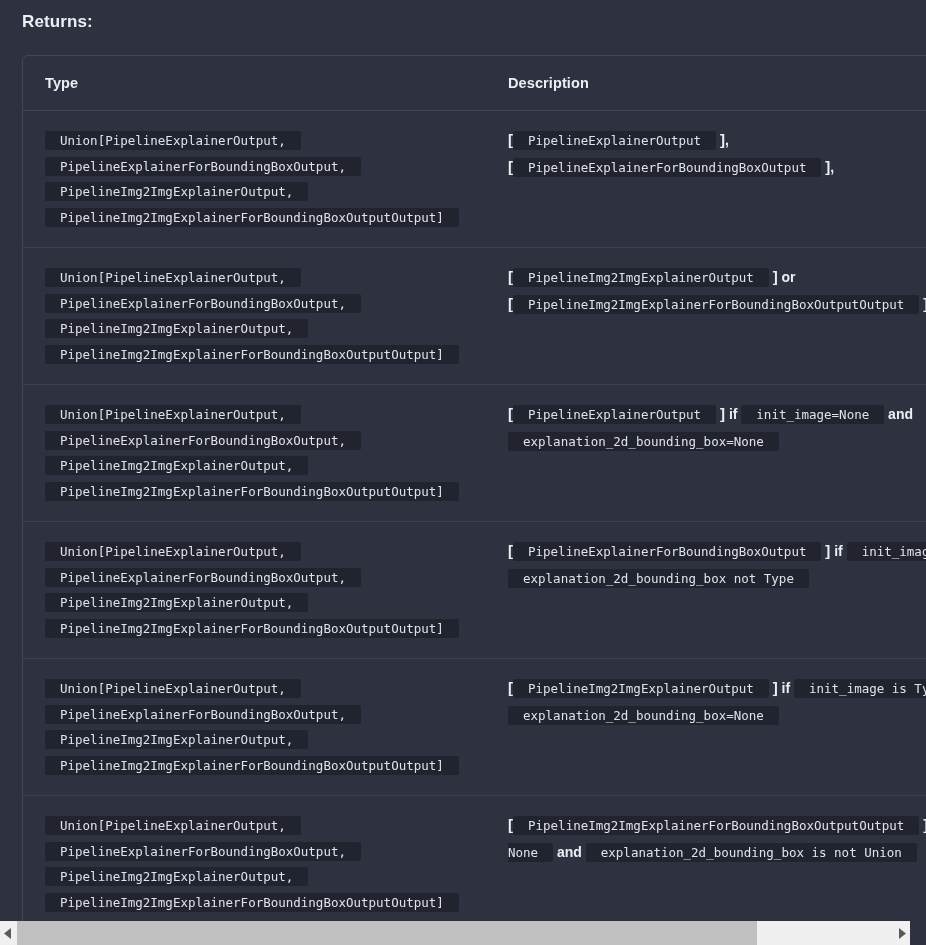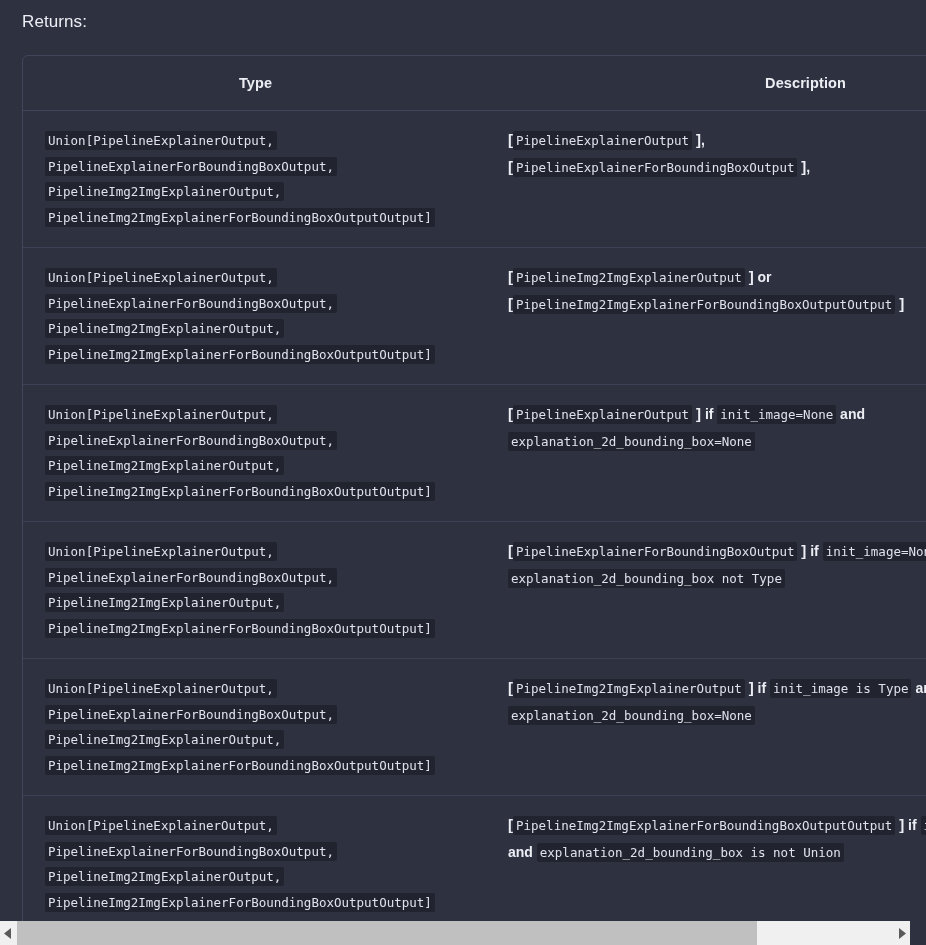--- a/index.html
+++ b/index.html
@@ -22,21 +22,21 @@
     height: 945px;
     background: #2e3140;
   }
 
   
   .returns-heading {
     position: absolute;
     left: 22px;
     top: 11px;
     font-size: 17px;
-    font-weight: normal;
+    font-weight: bold;
     letter-spacing: 0.1px;
     color: #eceef3;
     line-height: 22px;
   }
 
   
   .table-viewport {
     position: absolute;
     left: 0;
     top: 55px;
@@ -53,21 +53,21 @@
     background: #2e3140;
   }
 
   table.returns-table {
     width: 1100px;
     border-collapse: collapse;
     table-layout: fixed;
   }
 
   table.returns-table th {
-    text-align: center;
+    text-align: left;
     font-size: 14.5px;
     font-weight: bold;
     color: #eceef3;
     padding: 19px 20px 19px 22px;
     border-bottom: 1px solid #41465a;
     vertical-align: middle;
     letter-spacing: 0.1px;
   }
 
   table.returns-table td {
@@ -81,21 +81,21 @@
 
   col.col-type { width: 463px; }
   col.col-desc { width: 637px; }
 
   
   code {
     font-family: "DejaVu Sans Mono", "Liberation Mono", monospace;
     font-size: 12.5px;
     background: #21242f;
     color: #dfe2ea;
-    padding: 2px 3px;
+    padding: 2px 15px;
     border-radius: 2px;
     white-space: pre-wrap;
     line-height: 1.42;
   }
 
   .type-cell {
     line-height: 25.5px;
     white-space: nowrap;
   }
   .type-cell code {

